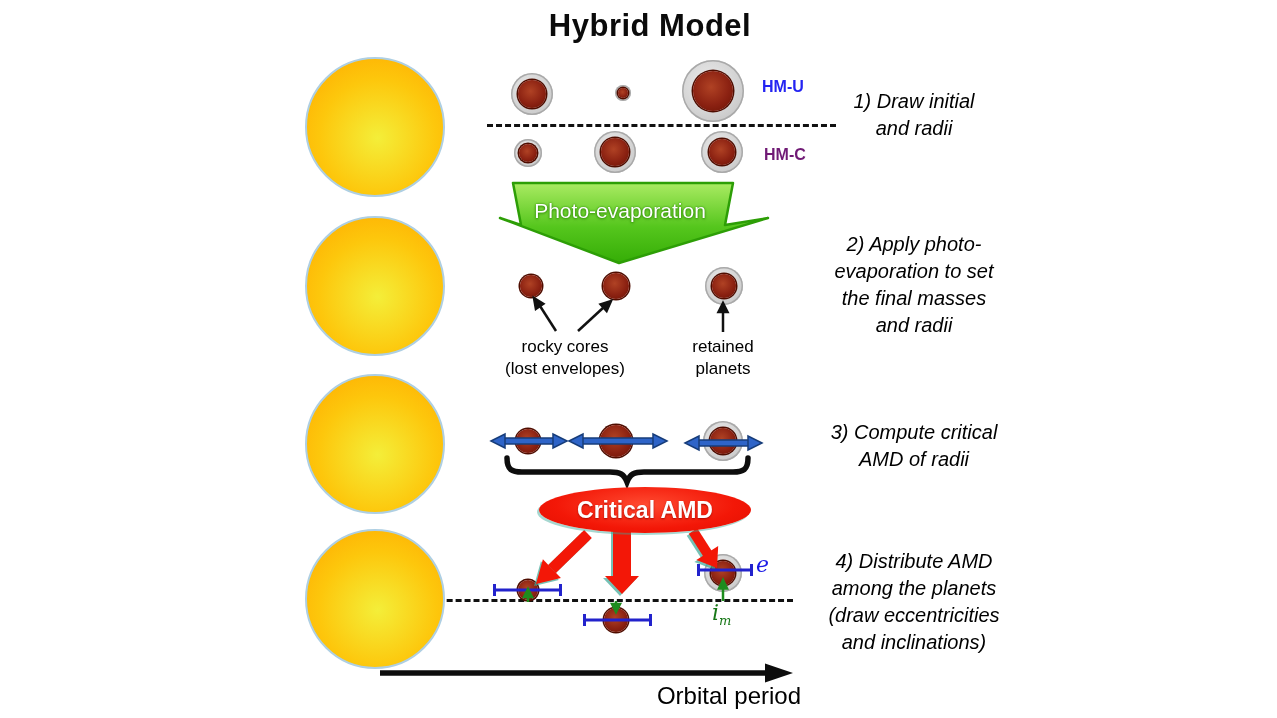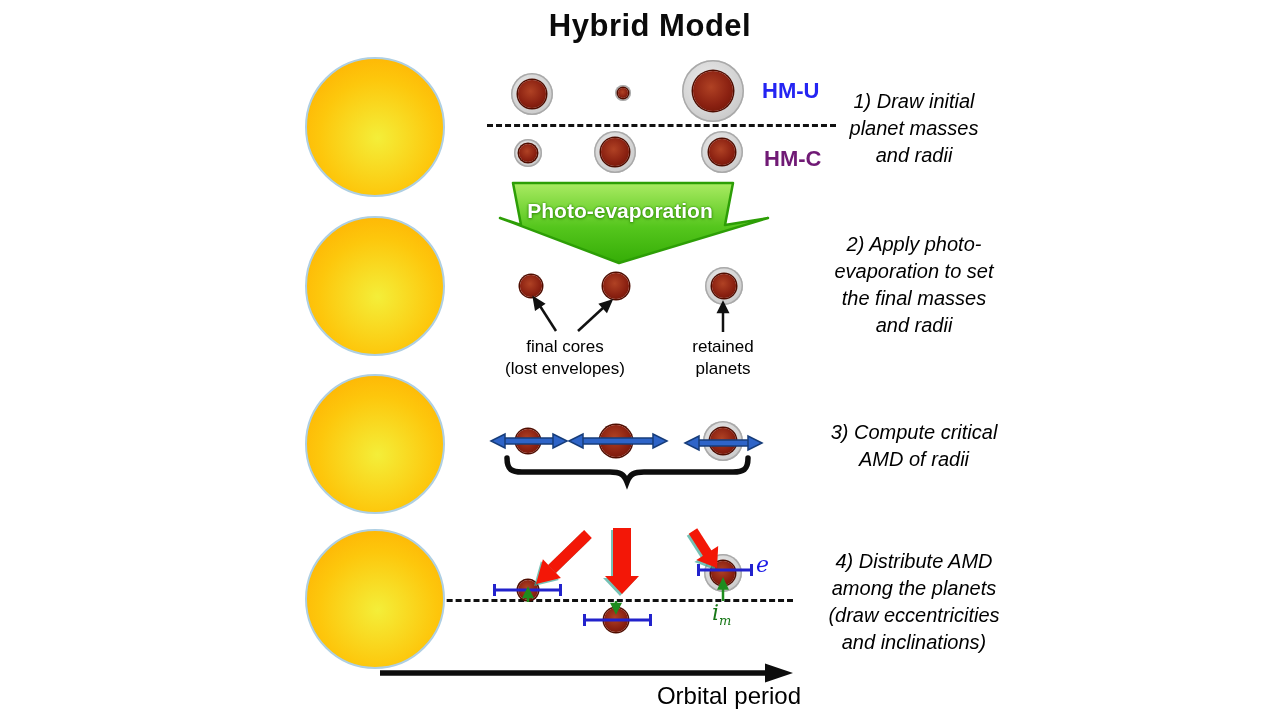--- a/index.html
+++ b/index.html
@@ -19,30 +19,30 @@
   .env{border-radius:50%;display:flex;align-items:center;justify-content:center;
     background:radial-gradient(circle at 42% 38%, #ececec 0%, #d4d4d4 55%, #bdbdbd 100%);
     box-shadow:inset 0 0 0 1.5px #a9a9a9;z-index:1;}
   .core{border-radius:50%;
     background:radial-gradient(circle at 45% 40%, #b04224 0%, #8c2212 55%, #691103 100%);
     box-shadow:0 0 0 1.5px #4f0d00;z-index:1;}
   .core.abs{z-index:1;}
   
   .dash{border-top:3px dashed #111;z-index:0;}
   
-  .hm{font-size:22px;font-weight:700;z-index:4;}
+  .hm{font-size:16px;font-weight:700;z-index:4;}
   #hm-u{left:762px;top:78px;color:#2424f2;}
   #hm-c{left:764px;top:146px;color:#701a75;}
   
   .step{width:220px;left:804px;text-align:center;font-size:20px;line-height:27px;color:#000;z-index:4;font-style:italic;}
   
   .note{font-size:17px;line-height:22px;color:#000;text-align:center;z-index:4;}
   
   #photo-label{left:505px;top:199px;width:230px;text-align:center;color:#fff;
-    font-size:21px;font-weight:700;text-shadow:0 1px 3px #2e8b06, 0 0 2px #2e8b06;z-index:3;}
+    font-size:21px;font-weight:400;text-shadow:0 1px 3px #2e8b06, 0 0 2px #2e8b06;z-index:3;}
   
   #amd-ellipse{left:539px;top:487px;width:212px;height:46px;border-radius:50%;
     background:radial-gradient(ellipse at 50% 38%, #ff4a30 0%, #f31707 60%, #e00e00 100%);
     box-shadow:-2px 2px 0 rgba(58,167,150,0.45);
     display:flex;align-items:center;justify-content:center;z-index:3;}
   #amd-ellipse span{color:#fff;font-size:23px;font-weight:700;text-shadow:0 1px 2px #a80b00;}
   
   .math{font-family:"DejaVu Serif",serif;font-style:italic;z-index:4;}
   #ecc-label{left:756px;top:552px;font-size:22px;color:#1a1ae6;}
   #incl-label{left:712px;top:600px;font-size:22px;color:#187818;}
@@ -91,51 +91,53 @@
 
   <div class="abs" id="photo-label">Photo-evaporation</div>
 
   <div class="abs core" style="left:520px;top:275px;width:22px;height:22px"></div>
   <div class="abs core" style="left:603px;top:273px;width:26px;height:26px"></div>
   <div class="abs env" style="left:705px;top:267px;width:38px;height:38px">
       <div class="core" style="width:24px;height:24px"></div>
     </div>
 
   <div class="abs note" style="left:480px;top:336px;width:170px">
-    <div>final cores</div>
+    <div>rocky cores</div>
     <div>(lost envelopes)</div>
   </div>
   <div class="abs note" style="left:663px;top:336px;width:120px">
     <div>retained</div>
     <div>planets</div>
   </div>
 
   <div class="abs core" style="left:516px;top:429px;width:24px;height:24px"></div>
   <div class="abs core" style="left:600px;top:425px;width:32px;height:32px"></div>
   <div class="abs env" style="left:703px;top:421px;width:40px;height:40px">
       <div class="core" style="width:26px;height:26px"></div>
     </div>
 
+  <div class="abs" id="amd-ellipse">
+    <span>Critical AMD</span>
+  </div>
 
   <div class="abs dash" style="left:375px;top:599px;width:418px"></div>
 
   <div class="abs core" style="left:518px;top:580px;width:20px;height:20px"></div>
   <div class="abs core" style="left:604px;top:608px;width:24px;height:24px"></div>
   <div class="abs env" style="left:704px;top:554px;width:38px;height:38px">
       <div class="core" style="width:24px;height:24px"></div>
     </div>
 
   <div class="abs math" id="ecc-label">e</div>
   <div class="abs math" id="incl-label"><span>i</span><sub>m</sub></div>
 
   <div class="abs" id="orbital-label">Orbital period</div>
 
   <div class="abs step" style="top:88px">
     <div>1) Draw initial</div>
-    <div>planet masses</div>
     <div>and radii</div>
   </div>
   <div class="abs step" style="top:231px">
     <div>2) Apply photo-</div>
     <div>evaporation to set</div>
     <div>the final masses</div>
     <div>and radii</div>
   </div>
   <div class="abs step" style="top:419px">
     <div>3) Compute critical</div>

